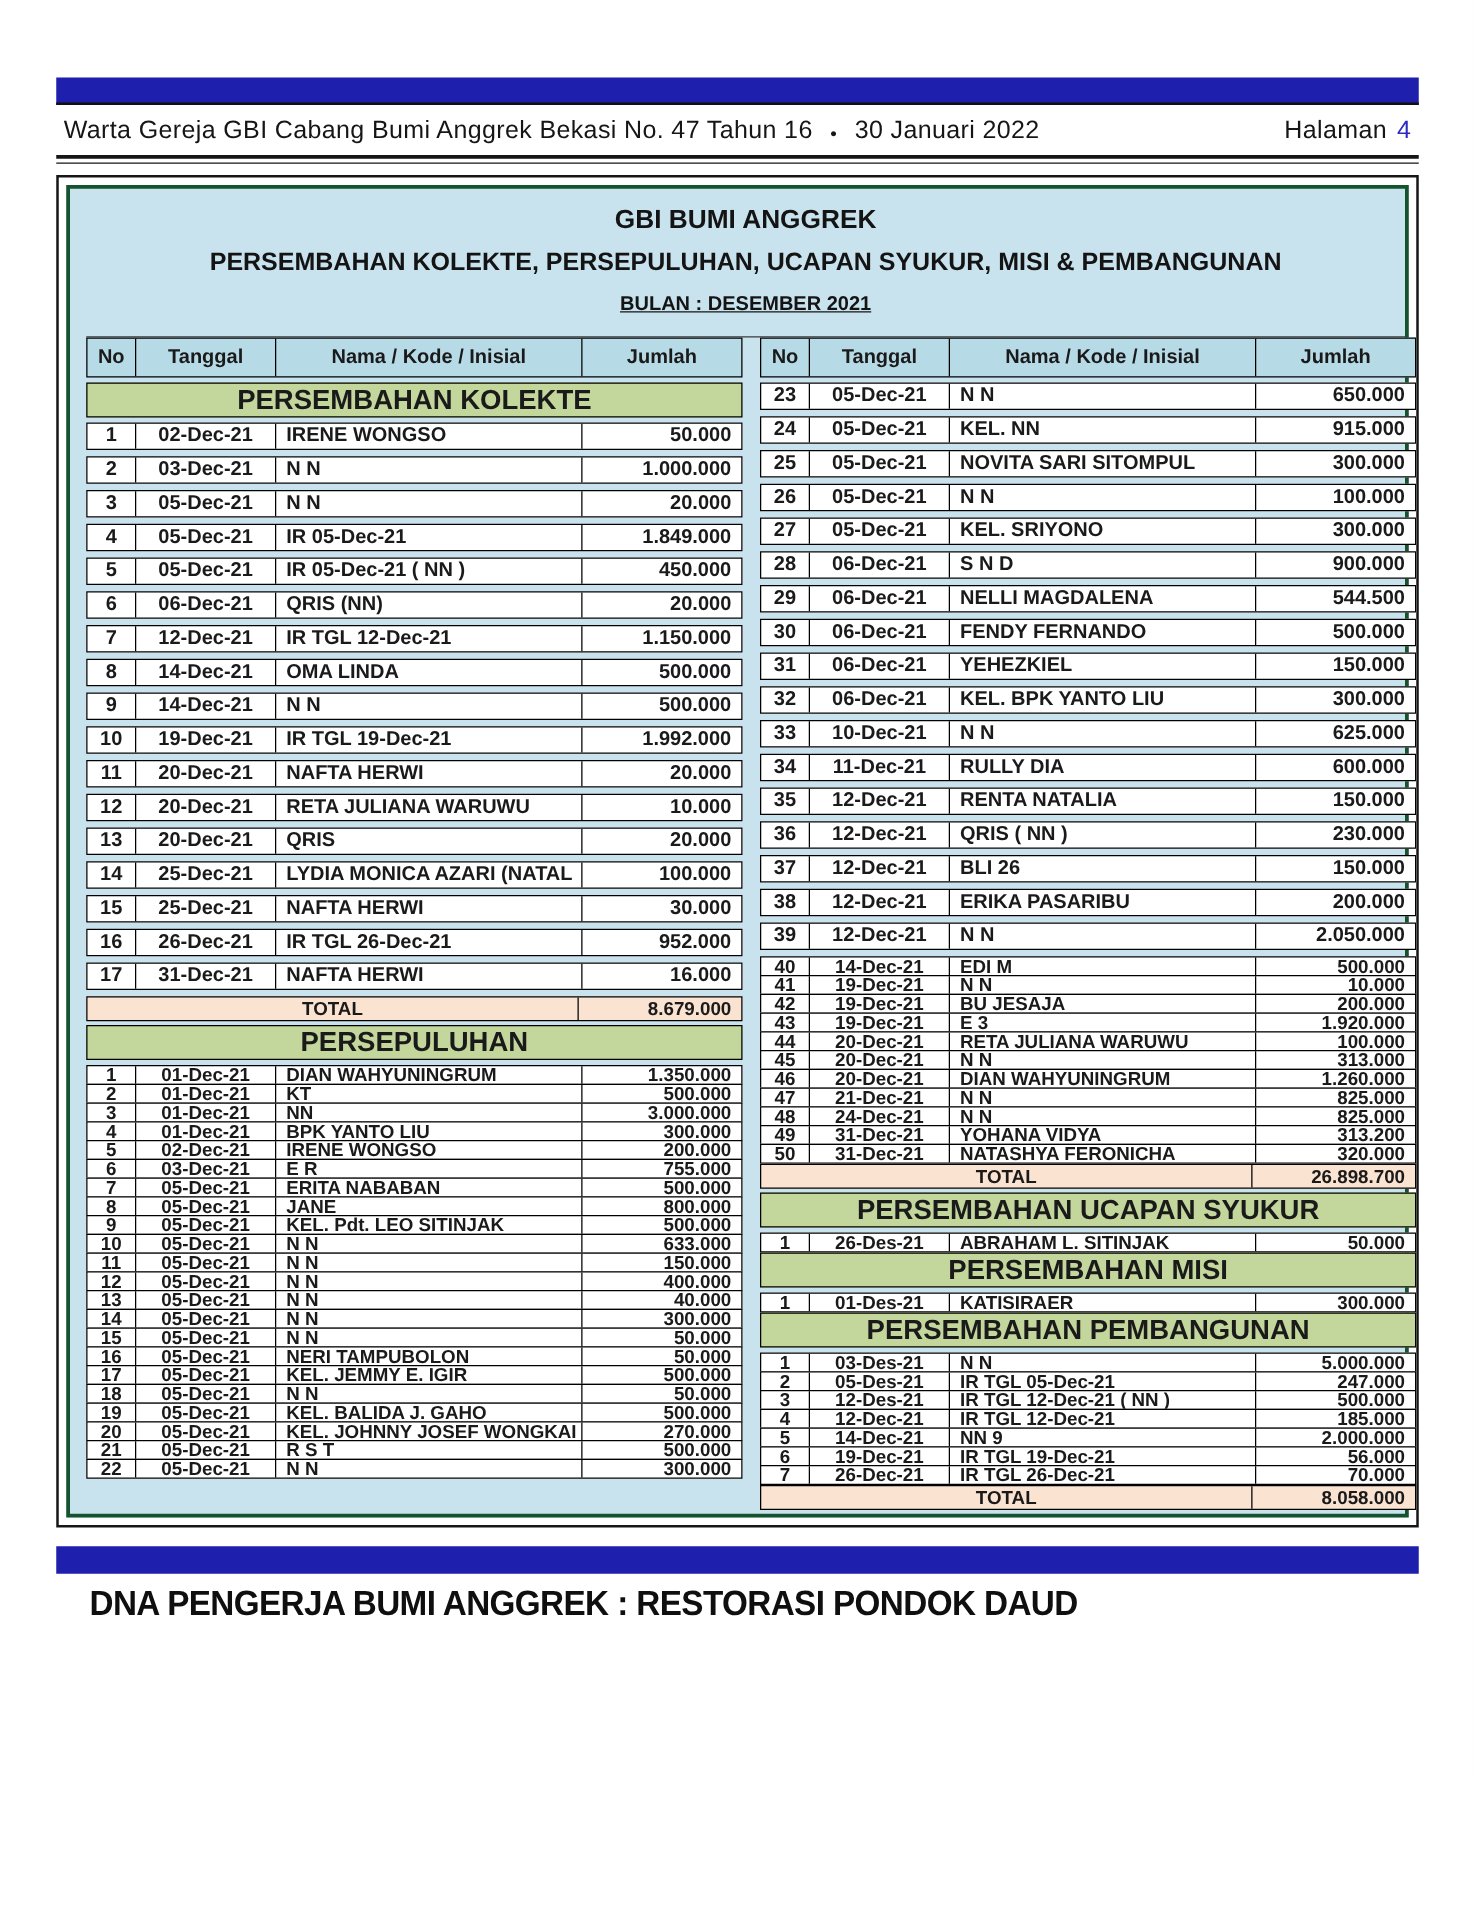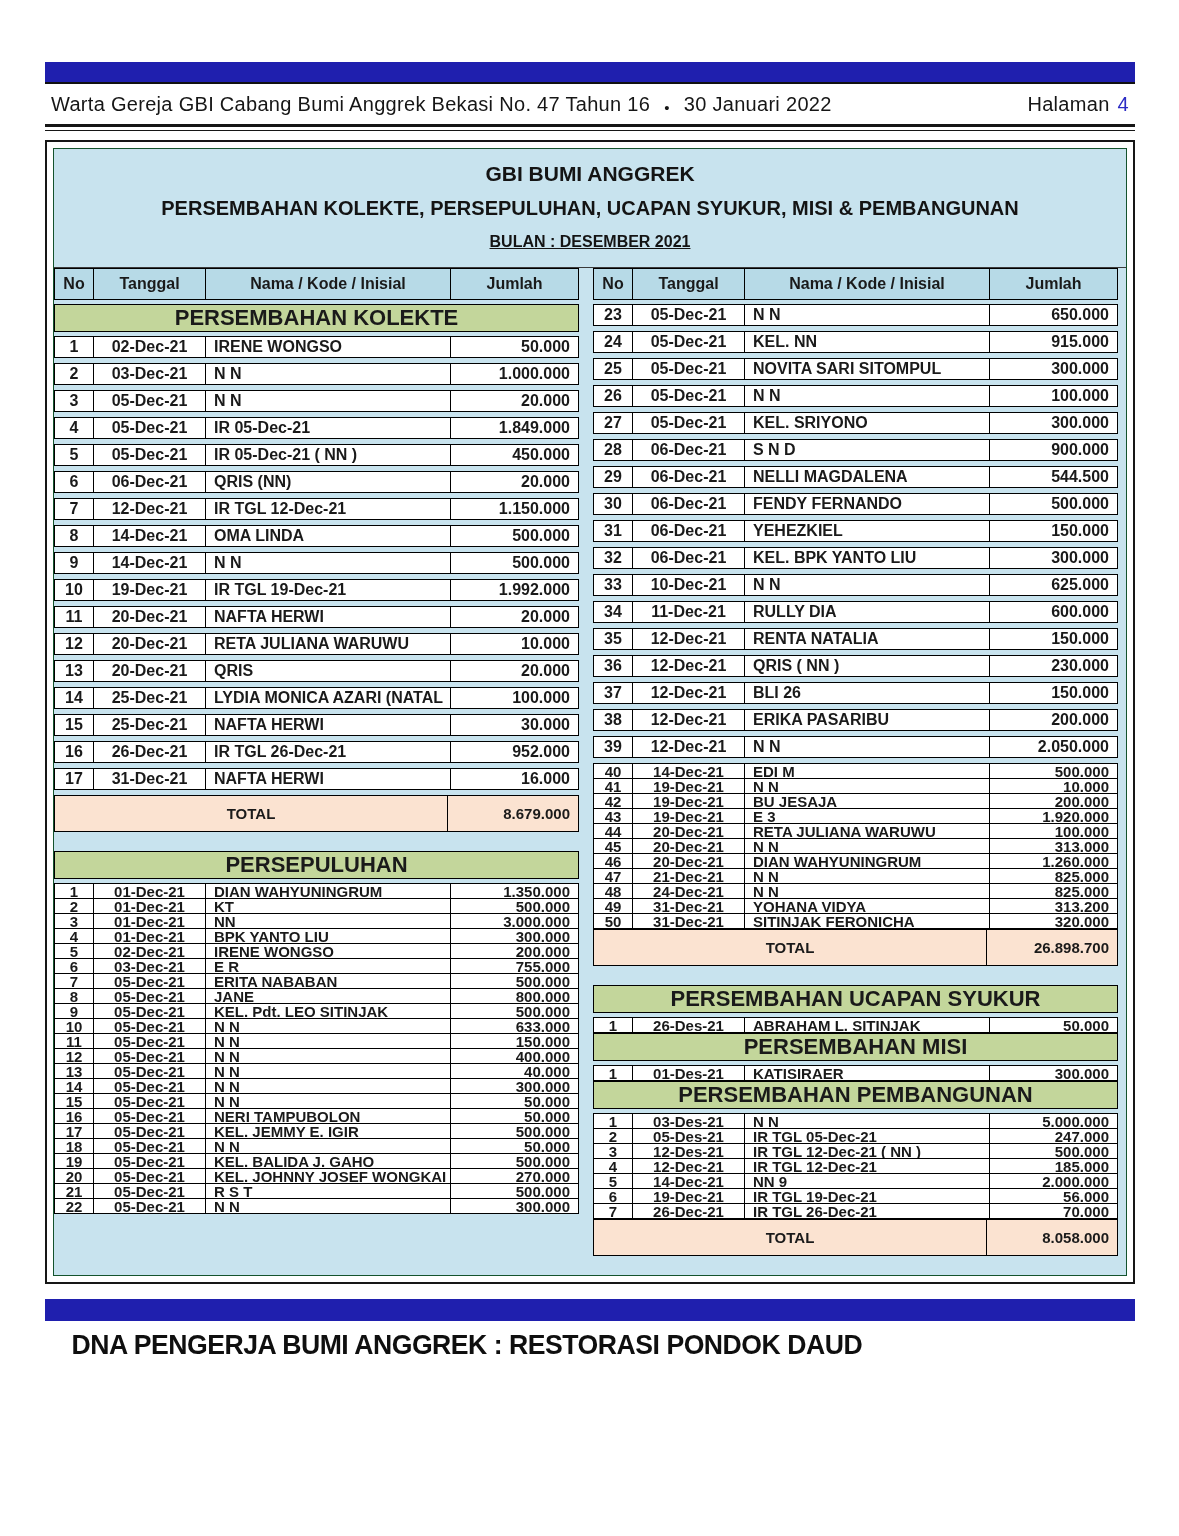--- a/index.html
+++ b/index.html
@@ -6,21 +6,21 @@
   body{width:1179px;height:1536px;position:relative;font-family:"Liberation Sans",sans-serif;color:#1a1a1a;overflow:hidden;}
   .content{position:absolute;left:45px;top:62px;width:1090px;}
   .masthead-bar{height:20px;background:var(--navy);border-bottom:2px solid #111;}
   .header-line{display:flex;align-items:center;justify-content:space-between;height:40px;font-size:20px;letter-spacing:.3px;color:#161616;padding:0 6px;}
   .header-left{display:flex;align-items:flex-end;gap:14px;white-space:nowrap;}
   .bullet{font-size:15px;}
   .header-right{display:flex;gap:8px;}
   .page-number{color:var(--link-blue);}
   .header-rule{height:3px;border-top:3px solid #161616;border-bottom:1px solid #161616;}
   .offerings-box{margin-top:9px;border:2px solid #161616;background:#fff;padding:6px;}
-  .sheet{border:1px solid #14532d;background:var(--sheet-blue);}
+  .sheet{border:3px solid #14532d;background:var(--sheet-blue);padding-left:13px;}
   .title-block{text-align:center;padding:8px 0 8px;border-bottom:1px solid #3a3a3a;}
   .title-line{font-weight:bold;color:#141414;line-height:34px;}
   .title-line.l1{font-size:21px;}
   .title-line.l2{font-size:20px;}
   .title-line.l3{font-size:16px;text-decoration:underline;}
   .columns{display:flex;align-items:flex-start;}
   .col{width:525px;flex:0 0 auto;padding-top:0;}
   .col.left{margin-right:14px;}
   .row{display:flex;align-items:stretch;border:1px solid #000;background:#fff;box-sizing:border-box;width:100%;}
   .row.header-row{background:var(--header-blue);height:32px;margin-bottom:4px;}
@@ -29,21 +29,21 @@
   .row.compact + .row.compact{margin-top:-1px;}
   .cell{display:flex;align-items:center;box-sizing:border-box;border-right:1px solid #000;font-weight:bold;font-size:15px;overflow:hidden;white-space:nowrap;}
   .tall .cell{font-size:16px;}
   .cell:last-child{border-right:none;}
   .c-no{width:39px;justify-content:center;flex:0 0 auto;}
   .c-date{width:112px;justify-content:center;flex:0 0 auto;}
   .c-name{width:245px;justify-content:flex-start;padding-left:8px;flex:0 0 auto;}
   .c-amt{flex:1;justify-content:flex-end;padding-right:8px;}
   .header-row .cell{justify-content:center;padding:0;font-size:16px;}
   .section-band{height:28px;margin-bottom:4px;border:1px solid #000;background:var(--band-green);display:flex;align-items:center;justify-content:center;font-weight:bold;font-size:22px;box-sizing:border-box;}
-  .row.total-row{height:37px;background:var(--total-peach);margin-bottom:19px;margin-top:0;}
+  .row.total-row{height:20px;background:var(--total-peach);margin-bottom:3px;margin-top:0;}
   .total-row .c-label{flex:1;justify-content:center;}
   .total-row .c-amt{flex:0 0 130px;}
   .footer-bar{margin-top:15px;height:22px;background:var(--navy);}
   .footer-slogan{margin-top:8px;padding-left:28px;font-size:28px;font-weight:bold;color:#0f0f0f;letter-spacing:-0.5px;transform:scaleX(.95);transform-origin:left center;white-space:nowrap;}
 </style>
 </head>
 <body>
 
 <div class="content">
 
@@ -486,21 +486,21 @@
             </div>
             <div class="row compact">
               <div class="cell c-no">49</div>
               <div class="cell c-date">31-Dec-21</div>
               <div class="cell c-name">YOHANA VIDYA</div>
               <div class="cell c-amt">313.200</div>
             </div>
             <div class="row compact">
               <div class="cell c-no">50</div>
               <div class="cell c-date">31-Dec-21</div>
-              <div class="cell c-name">SITINJAK FERONICHA</div>
+              <div class="cell c-name">NATASHYA FERONICHA</div>
               <div class="cell c-amt">320.000</div>
             </div>
             <div class="row total-row">
               <div class="cell c-label">TOTAL</div>
               <div class="cell c-amt">26.898.700</div>
             </div>
             <div class="section-band">PERSEMBAHAN UCAPAN SYUKUR</div>
             <div class="row compact">
               <div class="cell c-no">1</div>
               <div class="cell c-date">26-Des-21</div>

